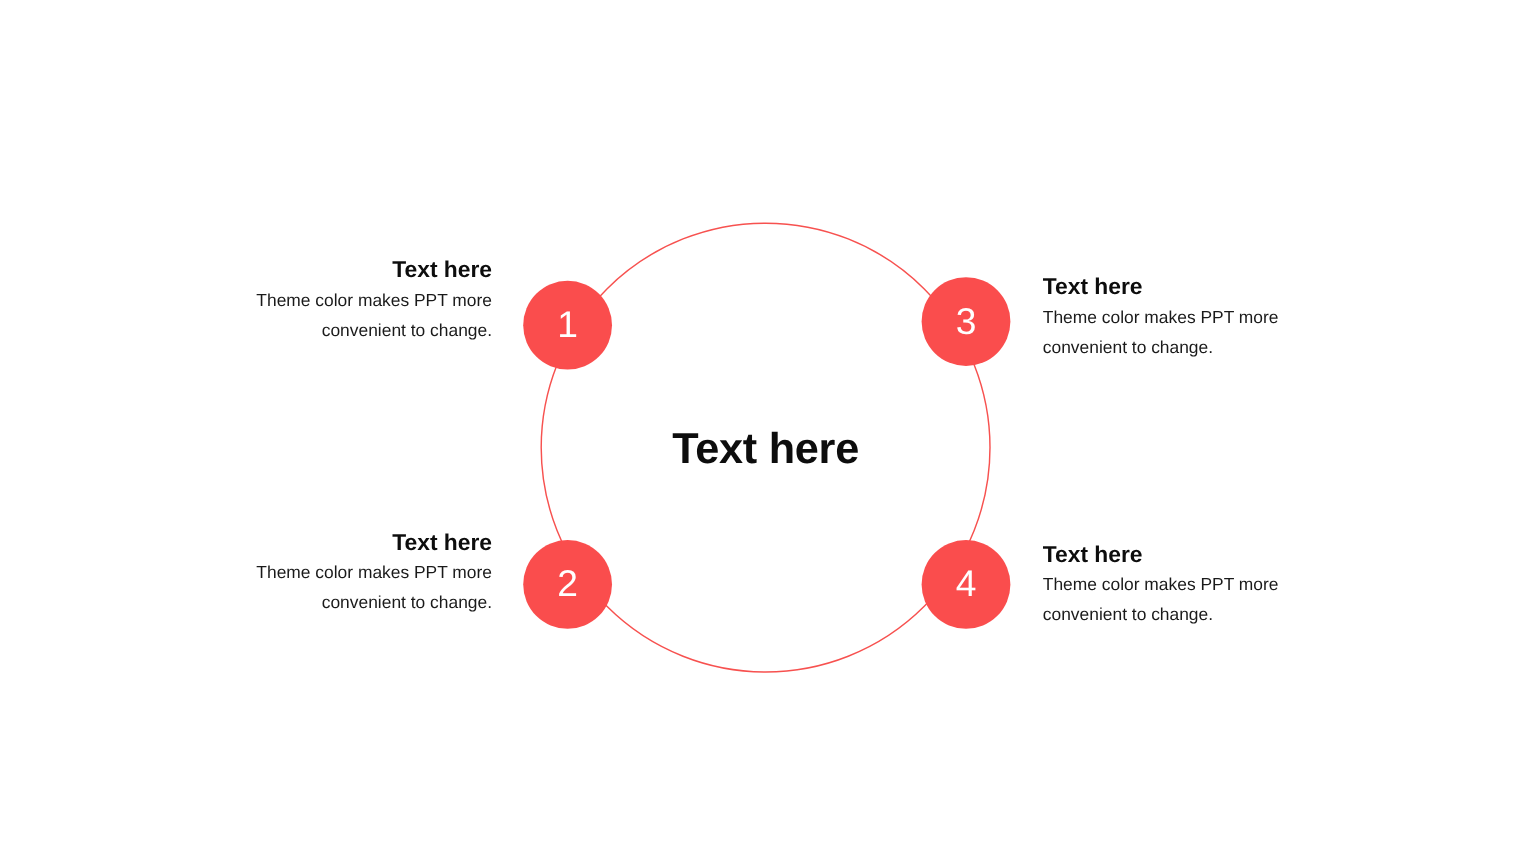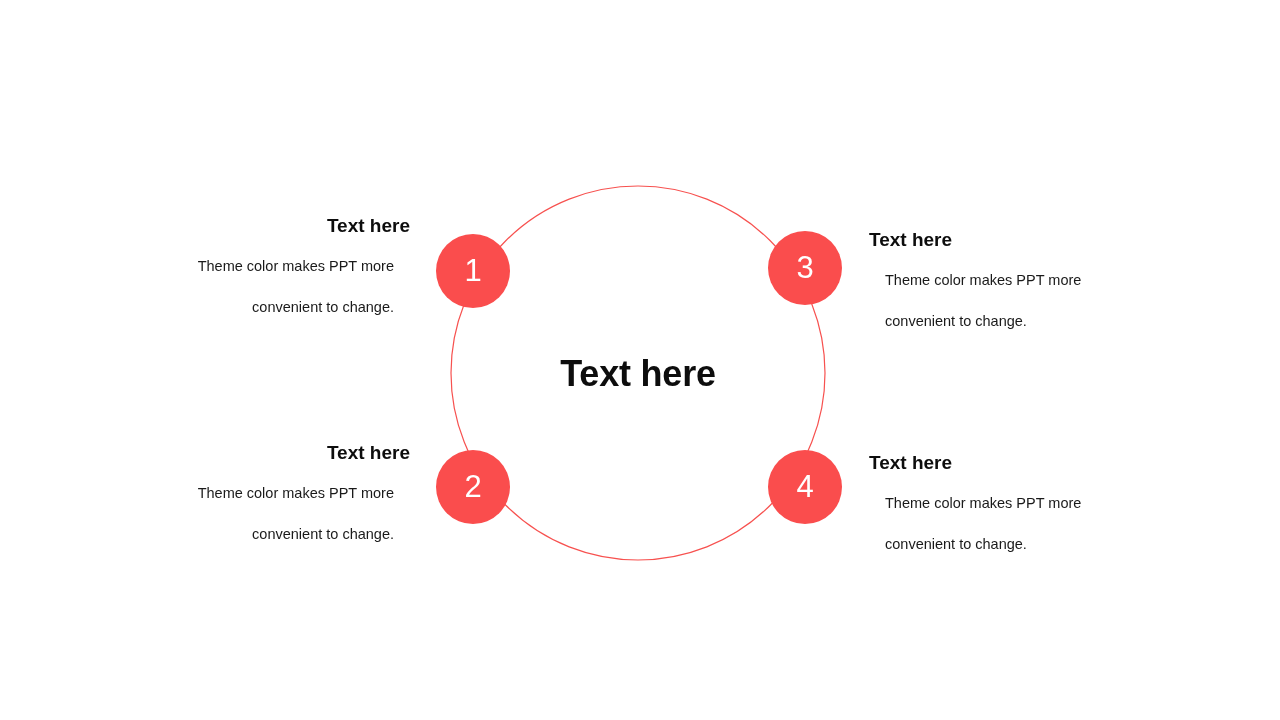--- a/index.html
+++ b/index.html
@@ -76,21 +76,21 @@
     font-weight: bold;
     color: #0d0d0d;
     line-height: 24px;
     margin: 0 0 1px 0;
   }
   .block .b-body {
     font-size: 14.5px;
     font-weight: normal;
     color: #1a1a1a;
     line-height: 25px;
-    margin: 16px;
+    margin: 0;
   }
 
   .block-left  { text-align: right; }
   .block-right { text-align: left;  }
 
   .block-1 { left: 180px; top: 214px; }
   .block-2 { left: 180px; top: 441px; }
   .block-3 { left: 869px; top: 228px; }
   .block-4 { left: 869px; top: 451px; }
 </style>

